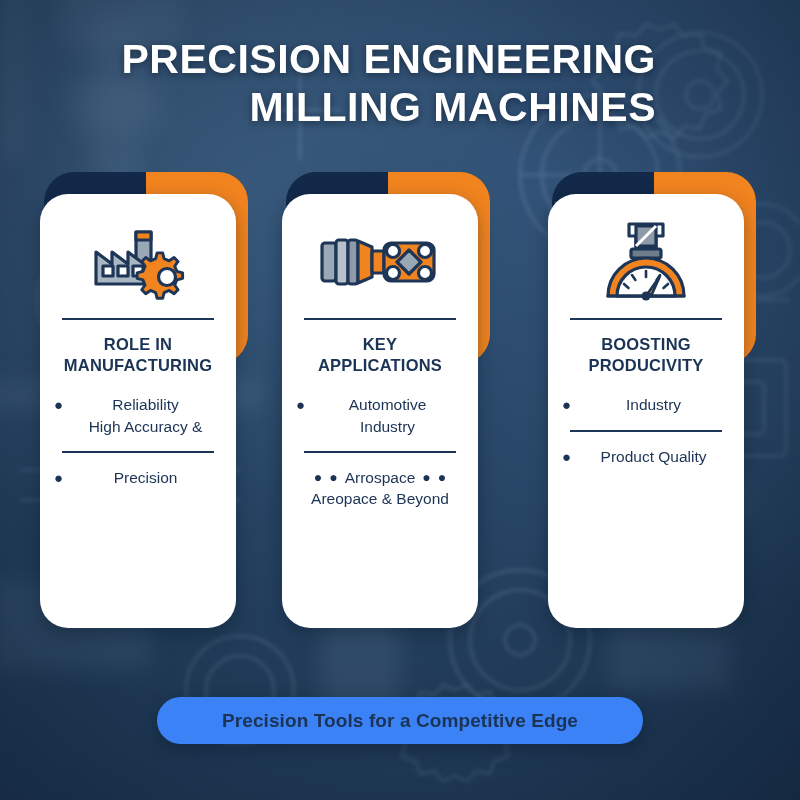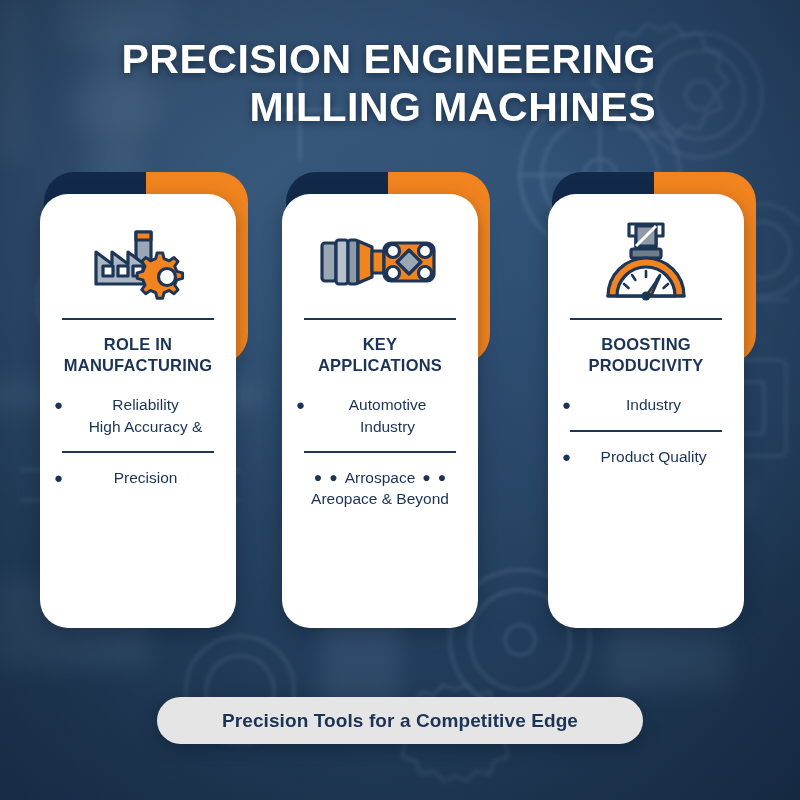--- a/index.html
+++ b/index.html
@@ -190,21 +190,21 @@
   }
   .glitch-line .d { font-size: 14px; }
 
   
   .banner {
     position: absolute;
     left: 157px;
     top: 697px;
     width: 486px;
     height: 47px;
-    background: #e5e5e5;
+    background: #3b82f6;
     border-radius: 24px;
     box-shadow: 0 5px 16px rgba(7,20,38,.35);
     display: flex;
     align-items: center;
     justify-content: center;
   }
   .banner-text {
     color: #1b3355;
     font-size: 19px;
     font-weight: bold;

